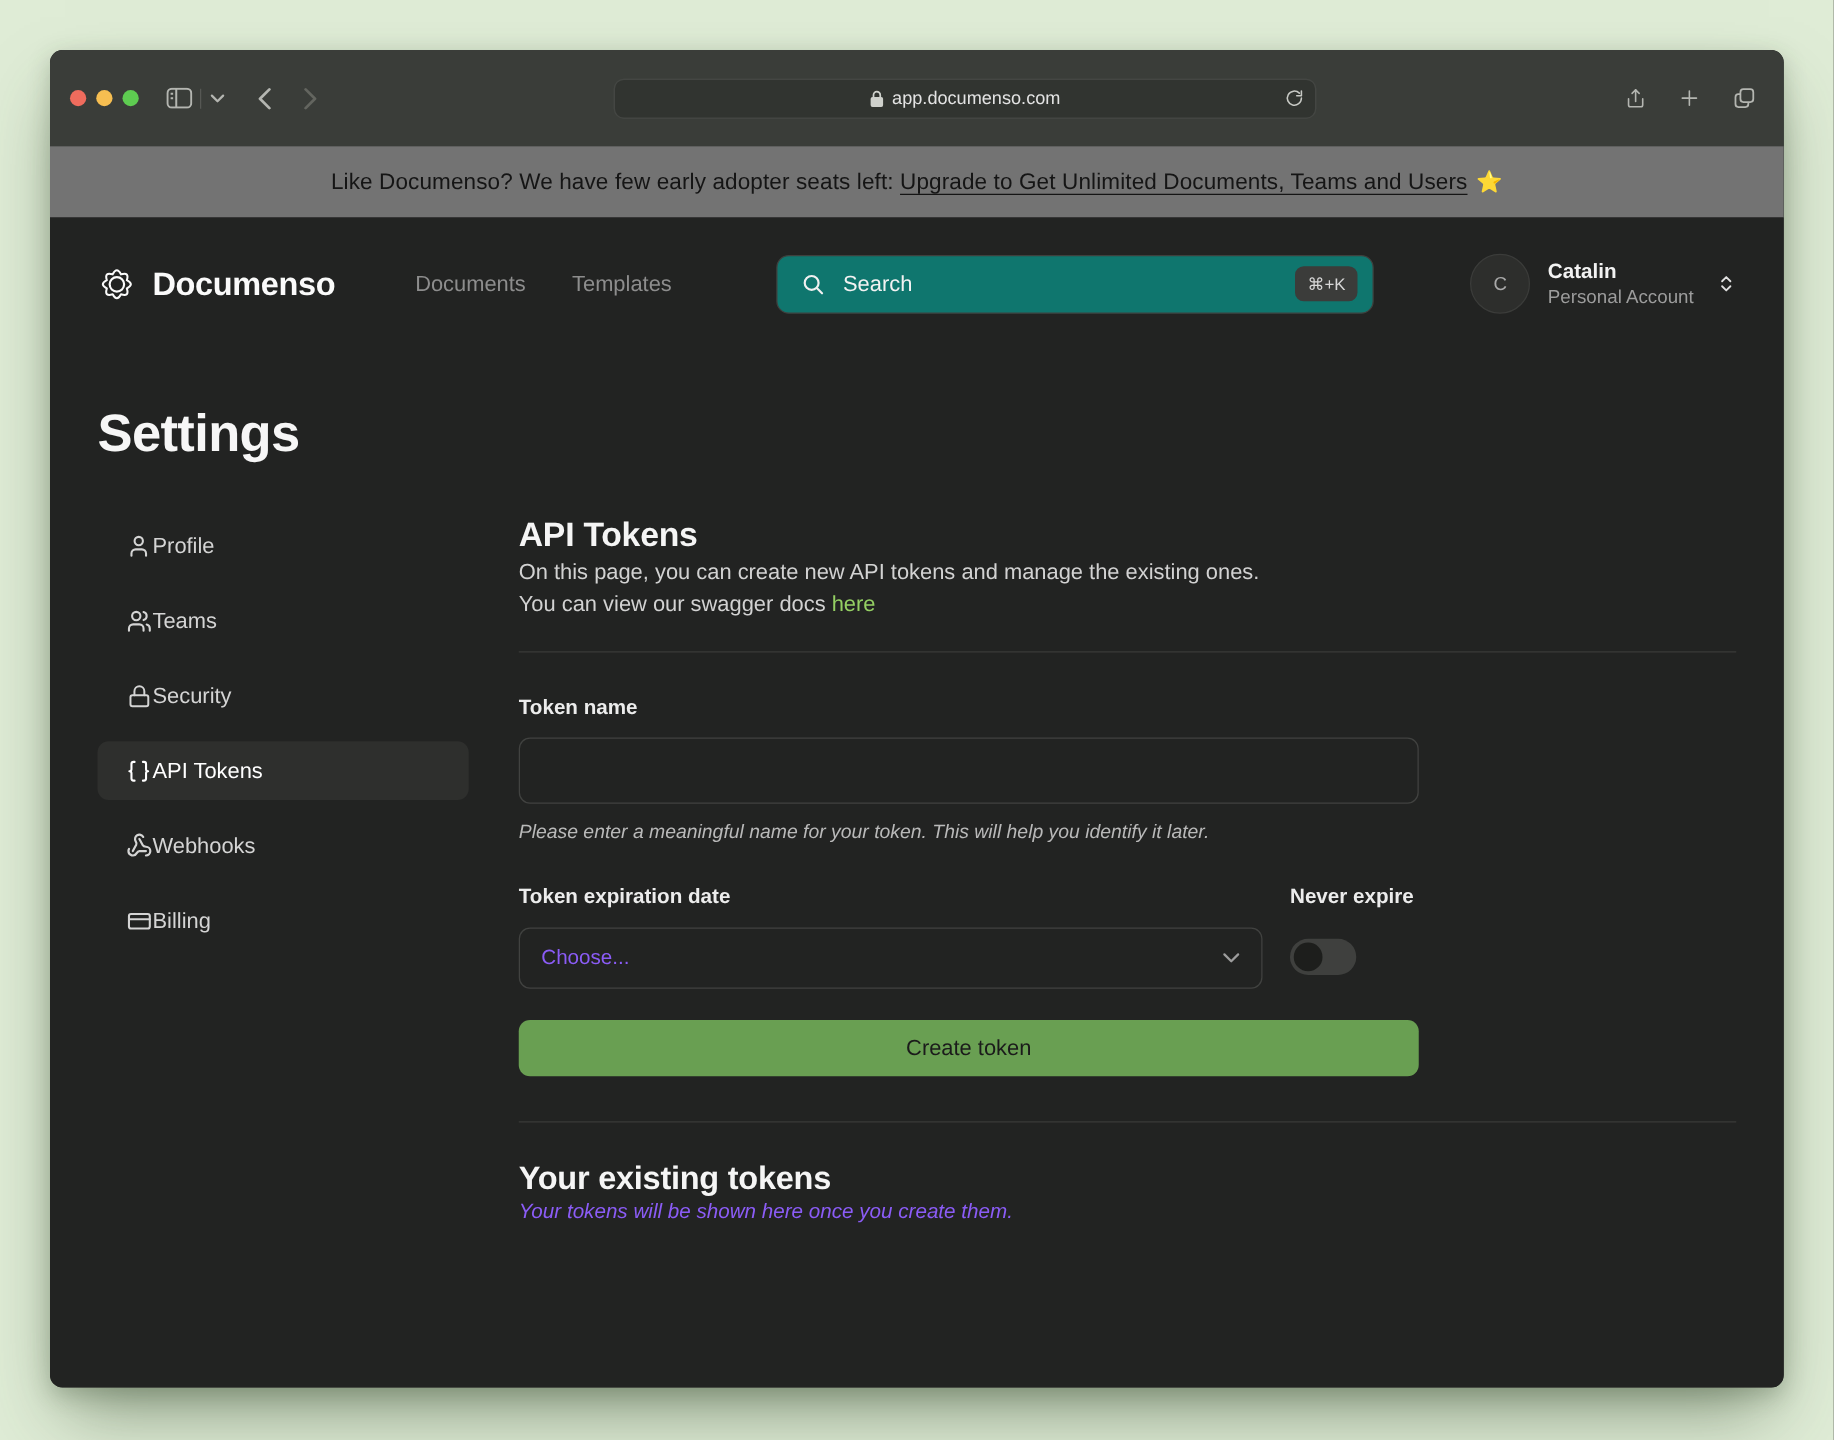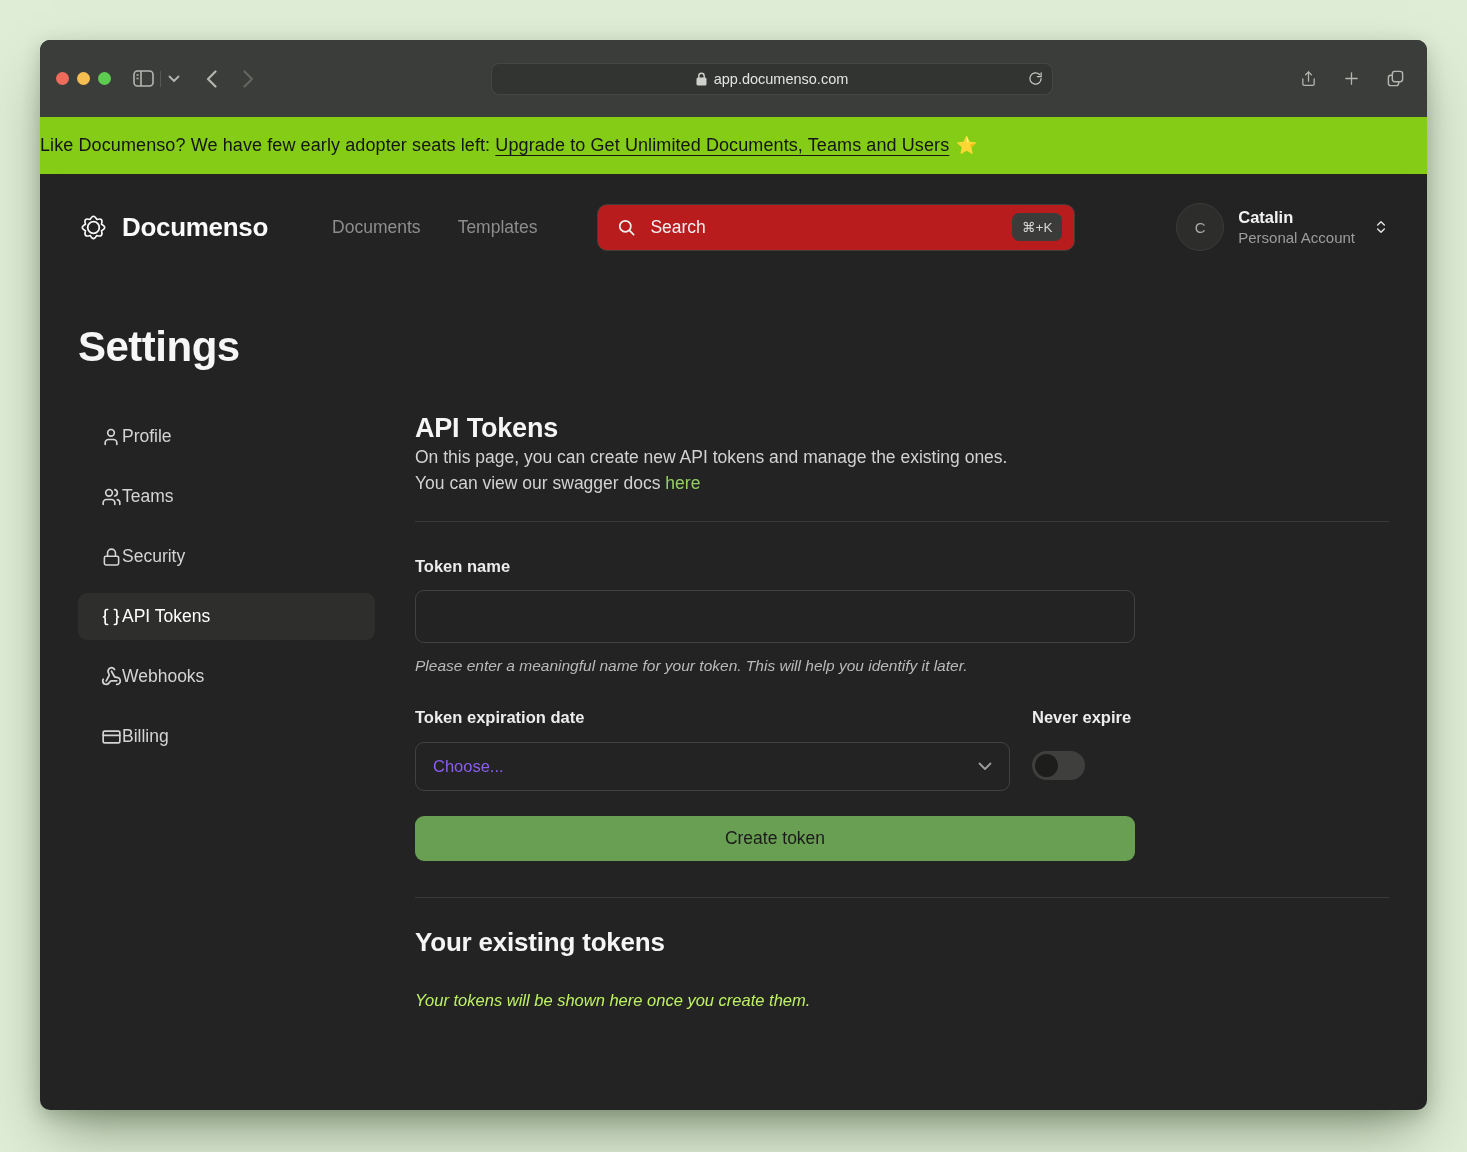--- a/index.html
+++ b/index.html
@@ -28,35 +28,35 @@
   .urlbar{
     width:560px;height:30px;background:rgba(0,0,0,.14);
     border:1px solid rgba(255,255,255,.09);border-radius:8px;
     display:flex;align-items:center;justify-content:center;position:relative;
     color:#e3e3e3;font-size:14.5px;gap:7px;
   }
   .urlbar .reload{position:absolute;right:9px;top:6px;color:#c7c9c4;}
   .chrome-right{display:flex;align-items:center;gap:26px;margin-left:10px;margin-right:6px;color:#b4b6b1;}
   
   .banner{
-    height:57px;flex:none;background:#84cc16;color:#151515;
-    display:flex;align-items:center;
+    height:57px;flex:none;background:#737373;color:#151515;
+    display:flex;align-items:center;justify-content:center;
     font-size:18px;letter-spacing:.1px;white-space:pre;
   }
   .banner a{color:#151515;text-decoration:underline;text-underline-offset:4px;cursor:pointer;}
   .banner .star{margin-left:7px;font-size:17px;}
   
-  .app{flex:1;background:#222322;color:#ededed;padding:0 38px;overflow:hidden;border-radius:26px;}
+  .app{flex:1;background:#222322;color:#ededed;padding:0 38px;overflow:hidden;}
   .app-header{height:60px;margin-top:23px;display:flex;align-items:center;}
   .brand{display:flex;align-items:center;gap:13px;color:#fafafa;font-size:26px;font-weight:700;letter-spacing:-.3px;cursor:pointer;}
   .topnav{display:flex;gap:37px;margin-left:64px;color:#8d8d8d;font-size:17.5px;font-weight:500;}
   .topnav span{cursor:pointer;}
   .search{
-    width:478px;height:47px;margin-left:60px;box-sizing:border-box;
-    border:1px solid #3f403e;background:#b91c1c;border-radius:10px;
+    width:478px;height:47px;margin-left:84px;box-sizing:border-box;
+    border:1px solid #3f403e;background:#0f766e;border-radius:10px;
     display:flex;align-items:center;padding:0 12px 0 19px;gap:14px;
     color:#f2f2f2;font-size:17.5px;font-weight:500;cursor:text;
   }
   .kbd{margin-left:auto;background:#3b3c3a;border-radius:7px;padding:6px 10px;font-size:13.5px;color:#d8d8d8;font-weight:400;}
   .account{margin-left:auto;display:flex;align-items:center;gap:14px;cursor:pointer;}
   .avatar{
     width:46px;height:46px;border-radius:50%;background:#2d2e2c;border:1px solid #3b3c3a;
     color:#a9a9a9;font-size:15px;display:flex;align-items:center;justify-content:center;flex:none;
   }
   .acct-name{font-size:16.5px;font-weight:700;color:#f2f2f2;line-height:1.3;}
@@ -101,21 +101,21 @@
     margin-top:24px;width:53px;height:29px;border-radius:15px;background:#3f403e;
     position:relative;cursor:pointer;
   }
   .knob{width:23px;height:23px;border-radius:50%;background:#1d1e1c;position:absolute;left:3px;top:3px;}
   .submit{
     margin-top:25px;width:720px;height:45px;border:none;border-radius:9px;
     background:#699f52;color:#1b1b1b;font-size:17.5px;font-weight:500;cursor:pointer;
     font-family:"Liberation Sans", sans-serif;
   }
   .existing-heading{margin:29px 0 0;font-size:26px;font-weight:700;color:#f5f5f5;letter-spacing:-.2px;}
-  .existing-empty{margin-top:33px;font-style:italic;font-size:16.5px;color:#bef264;}
+  .existing-empty{margin-top:2px;font-style:italic;font-size:16.5px;color:#8b5cf6;}
   svg{display:block;}
 </style>
 </head>
 <body>
 
 <div class="window">
 
   <div class="chrome">
     <div class="traffic">
       <span class="dot red"></span>

